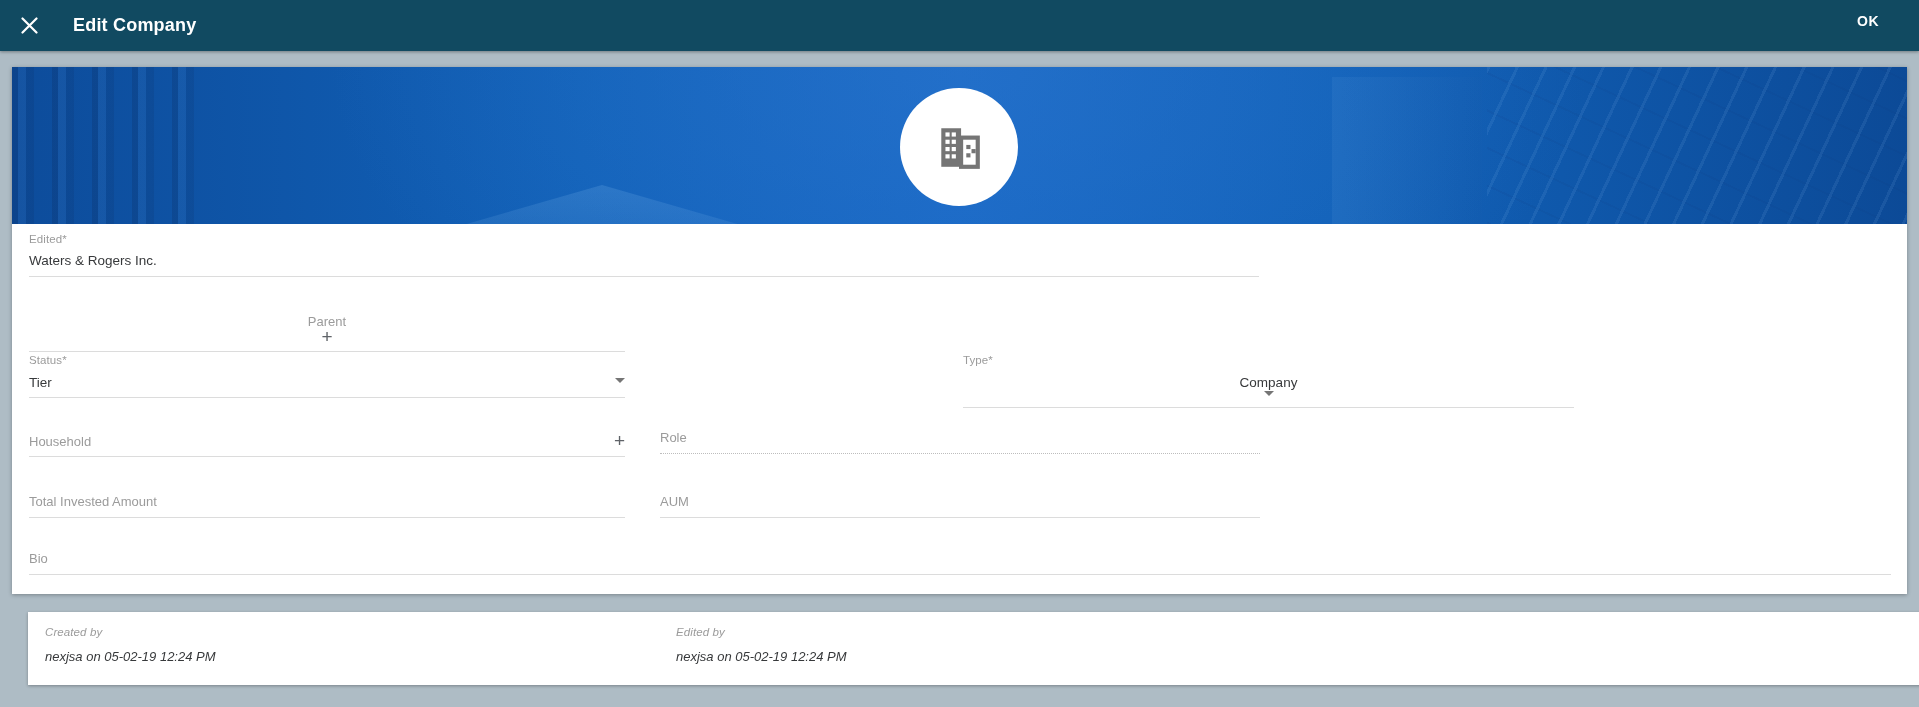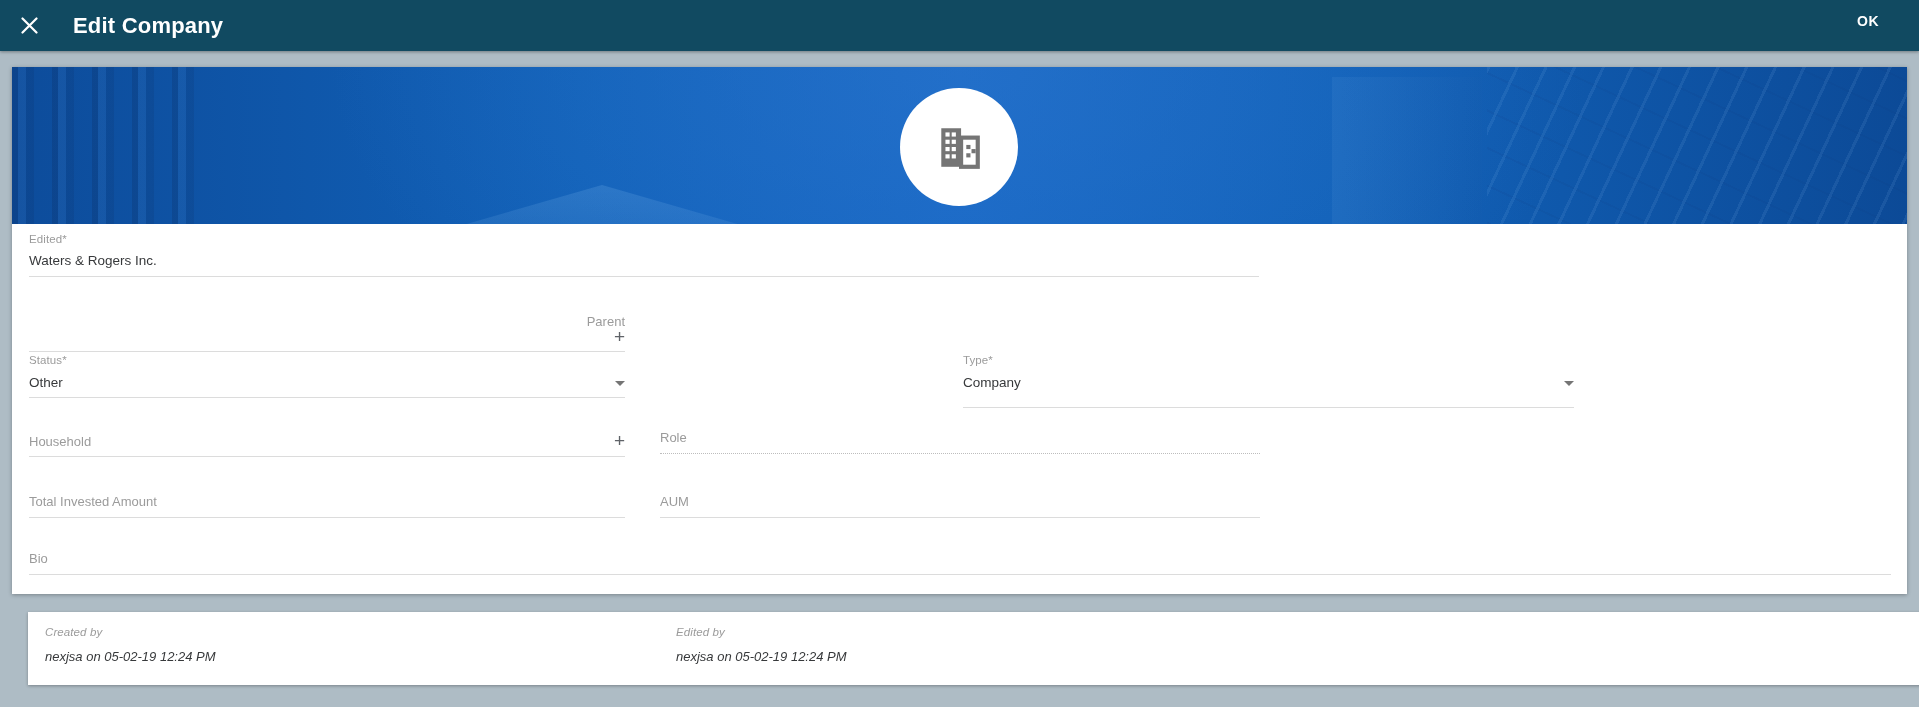--- a/index.html
+++ b/index.html
@@ -17,21 +17,21 @@
     display:flex;align-items:center;
     box-shadow:0 1px 3px rgba(0,0,0,.35);
     z-index:5;
   }
   .close-btn{
     width:22px;height:22px;margin-left:18px;cursor:pointer;
     display:flex;align-items:center;justify-content:center;
   }
   .close-btn svg{display:block;}
   .topbar-title{
-    margin-left:33px;color:#fff;font-size:22px;font-weight:bold;letter-spacing:.2px;
+    margin-left:33px;color:#fff;font-size:18px;font-weight:bold;letter-spacing:.2px;
   }
   .ok-btn{
     position:absolute;right:34px;top:0;height:41px;display:flex;align-items:center;
     color:#fff;font-size:14px;font-weight:bold;letter-spacing:.5px;cursor:pointer;
     padding:0 6px;
   }
 
   
   .card{
     position:absolute;left:12px;top:67px;width:1895px;height:527px;
@@ -72,21 +72,21 @@
   
   .avatar{
     position:absolute;left:888px;top:21px;width:118px;height:118px;border-radius:50%;
     background:#fff;display:flex;align-items:center;justify-content:center;
   }
 
   
   .field{position:absolute;}
   .flabel{font-size:11.5px;color:#9b9b9b;letter-spacing:.1px;line-height:13px;}
   .fline{
-    display:flex;align-items:flex-end;justify-content:space-between;
+    display:flex;align-items:center;justify-content:space-between;
     border-bottom:1px solid #dcdcdc;
   }
   .fline.dotted{border-bottom:1px dotted #bdbdbd;}
   .fvalue{font-size:13.5px;color:#37393b;line-height:17px;}
   .fghost{font-size:13px;color:#9b9b9b;line-height:16px;}
   .caret{
     width:0;height:0;border-left:5px solid transparent;border-right:5px solid transparent;
     border-top:5px solid #757575;margin-bottom:5px;
   }
   .plus{
@@ -152,29 +152,29 @@
   <div class="field" style="left:17px;top:247px;width:596px;">
     <div class="fline" style="padding-bottom:5px;flex-direction:column;">
       <div class="fghost">Parent</div>
       <div class="plus">+</div>
     </div>
   </div>
 
   <div class="field" style="left:17px;top:287px;width:596px;">
     <div class="flabel">Status*</div>
     <div class="fline" style="padding-top:7px;padding-bottom:6px;">
-      <div class="fvalue">Other</div>
+      <div class="fvalue">Tier</div>
       <div class="caret"></div>
     </div>
   </div>
 
 
   <div class="field" style="left:951px;top:287px;width:611px;">
     <div class="flabel">Type*</div>
-    <div class="fline" style="padding-top:7px;padding-bottom:16px;">
+    <div class="fline" style="padding-top:7px;padding-bottom:6px;flex-direction:column;">
       <div class="fvalue">Company</div>
       <div class="caret"></div>
     </div>
   </div>
 
   <div class="field" style="left:17px;top:367px;width:596px;">
     <div class="fline" style="padding-bottom:6px;">
       <div class="fghost">Household</div>
       <div class="plus">+</div>
     </div>

